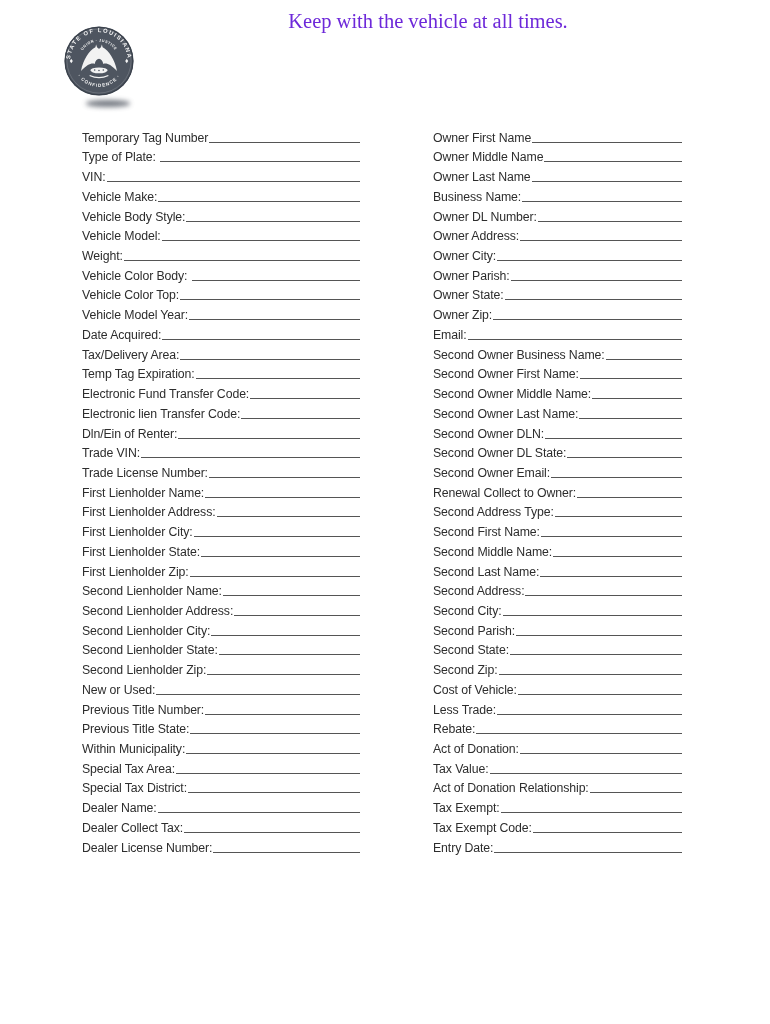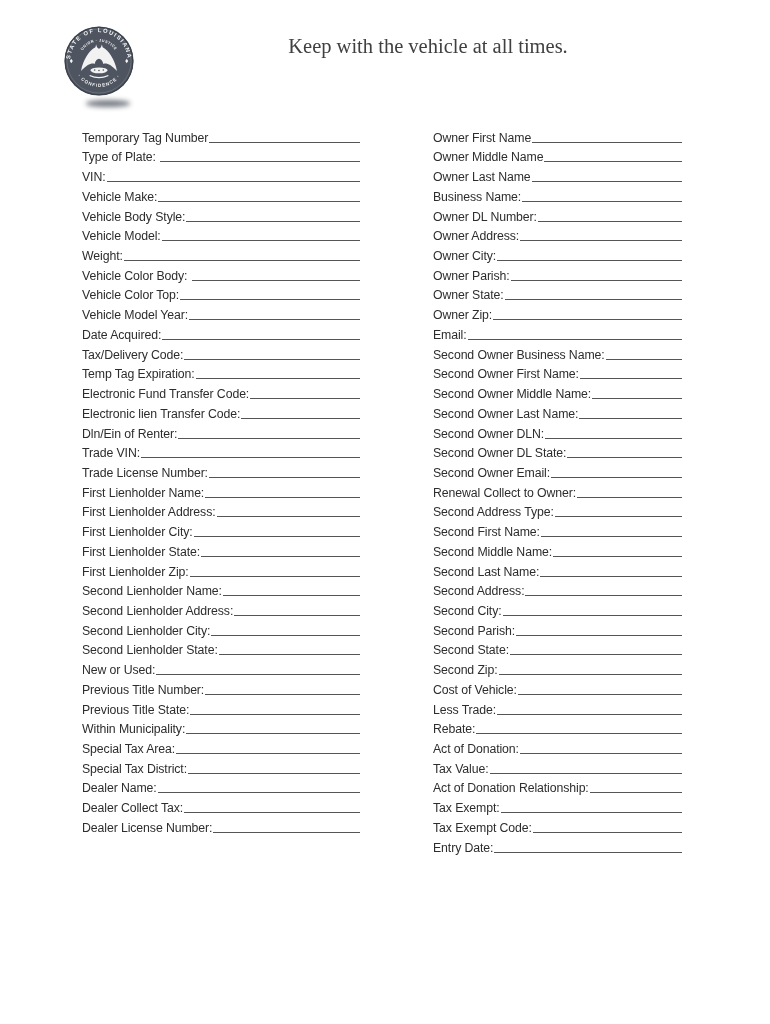--- a/index.html
+++ b/index.html
@@ -10,22 +10,22 @@
     --label-color:#2d2d2d;
     --line-color:#555555;
   }
   .seal-wrap{position:absolute;left:63px;top:25px;width:72px;height:72px;}
   .seal-wrap svg{display:block;width:72px;height:72px;}
   .seal-smudge{
     position:absolute;left:86px;top:100px;width:44px;height:7px;
     background:#565c66;border-radius:45%;filter:blur(2.5px);opacity:.8;
   }
   .doc-title{
-    position:absolute;left:250px;top:35px;width:356px;
-    font-family:"Liberation Serif",serif;font-size:20.5px;color:#404040;
+    position:absolute;left:250px;top:10px;width:356px;
+    font-family:"Liberation Serif",serif;font-size:20.5px;color:#6d28d9;
     text-align:center;white-space:nowrap;margin:0;font-weight:normal;
   }
   .col{position:absolute;}
   .col-left{left:82px;top:127px;width:278px;text-align:center;}
   .col-right{left:433px;top:127px;width:249px;}
   .row{display:flex;align-items:flex-end;height:19.72px;}
   .label{
     font-size:12.3px;color:var(--label-color);white-space:pre;
     padding-bottom:2px;letter-spacing:-0.1px;
   }
@@ -118,21 +118,21 @@
       </div>
       <div class="row">
         <span class="label">Vehicle Model Year:</span>
         <span class="line"></span>
       </div>
       <div class="row">
         <span class="label">Date Acquired:</span>
         <span class="line"></span>
       </div>
       <div class="row">
-        <span class="label">Tax/Delivery Code:</span>
+        <span class="label">Tax/Delivery Area:</span>
         <span class="line"></span>
       </div>
       <div class="row">
         <span class="label">Temp Tag Expiration:</span>
         <span class="line"></span>
       </div>
       <div class="row">
         <span class="label">Electronic Fund Transfer Code:</span>
         <span class="line"></span>
       </div>
@@ -179,20 +179,24 @@
       <div class="row">
         <span class="label">Second Lienholder Address:</span>
         <span class="line"></span>
       </div>
       <div class="row">
         <span class="label">Second Lienholder City:</span>
         <span class="line"></span>
       </div>
       <div class="row">
         <span class="label">Second Lienholder State:</span>
+        <span class="line"></span>
+      </div>
+      <div class="row">
+        <span class="label">Second Lienholder Zip:</span>
         <span class="line"></span>
       </div>
       <div class="row">
         <span class="label">New or Used:</span>
         <span class="line"></span>
       </div>
       <div class="row">
         <span class="label">Previous Title Number:</span>
         <span class="line"></span>
       </div>

